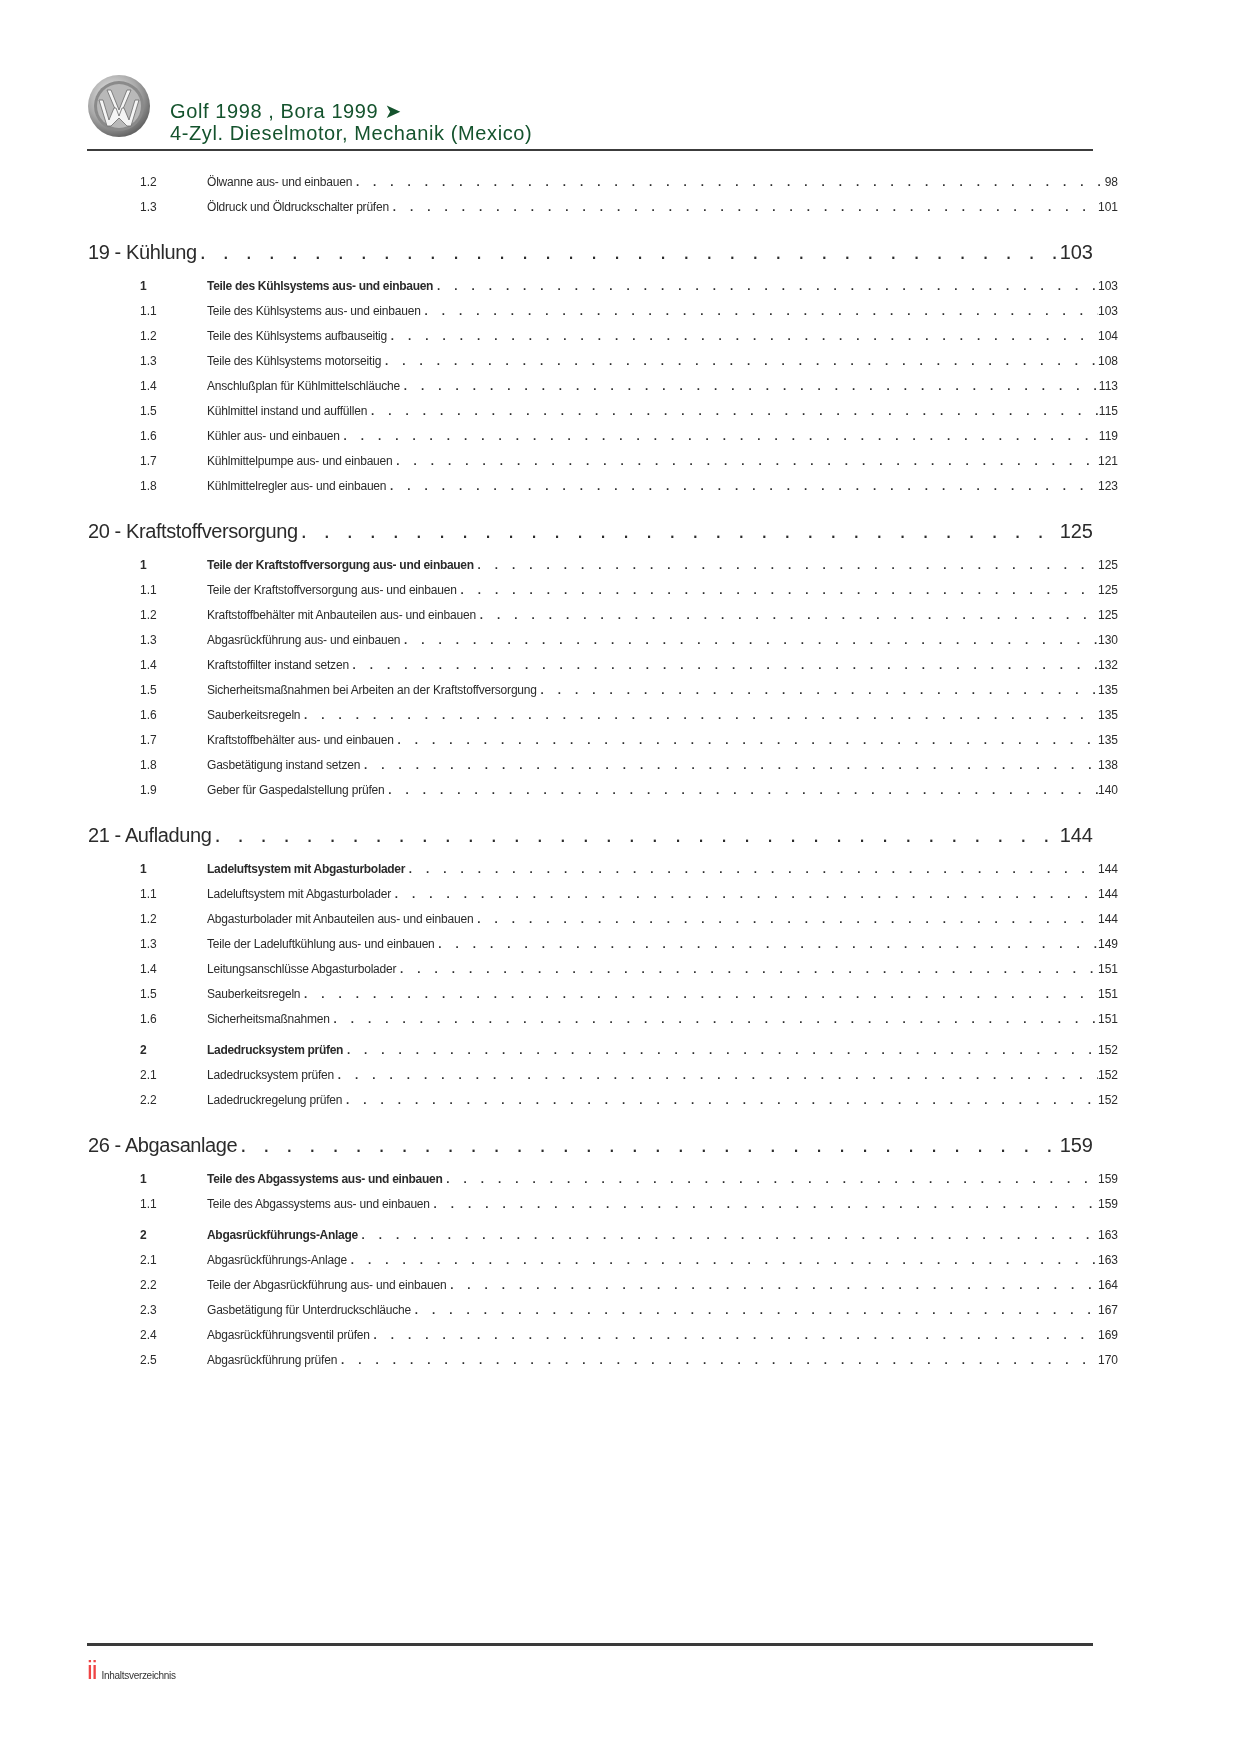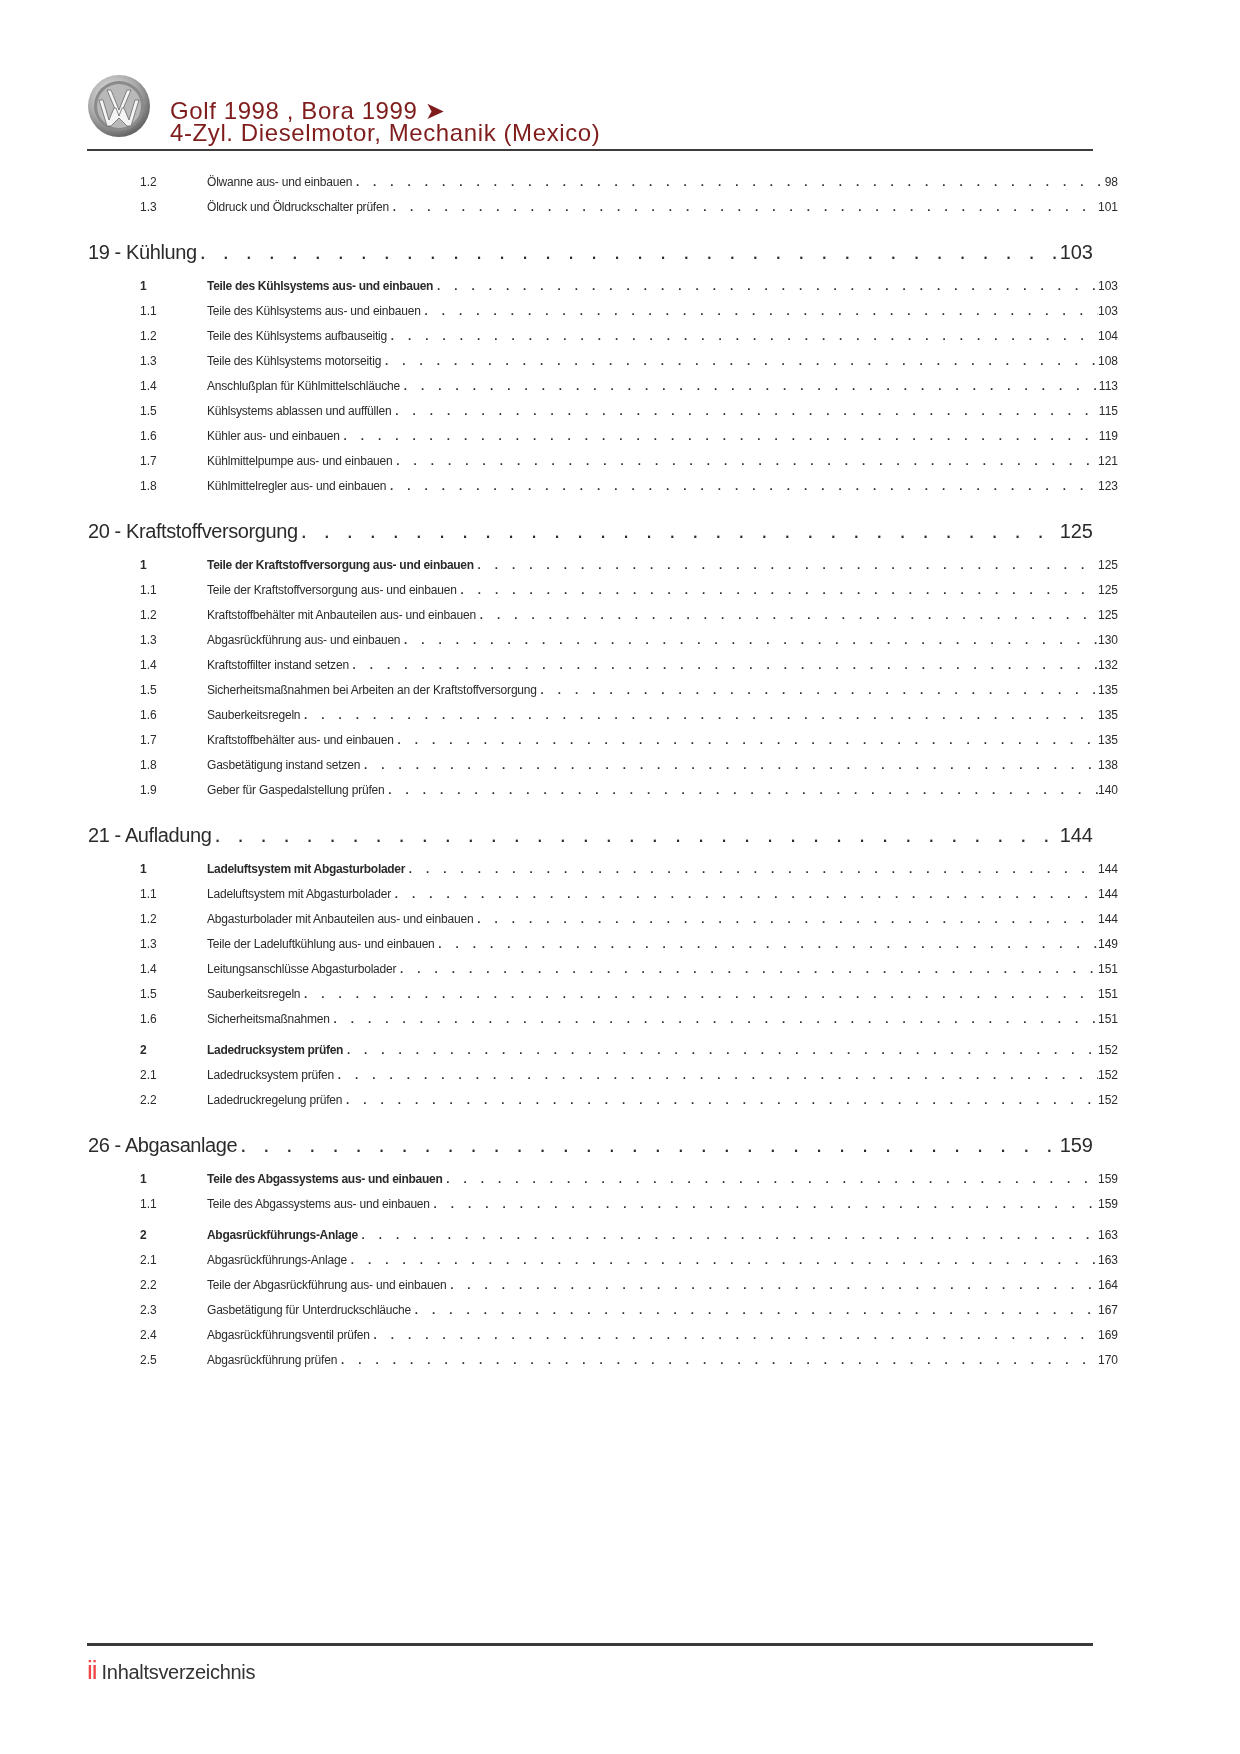--- a/index.html
+++ b/index.html
@@ -2,21 +2,21 @@
 <html><head>
 <meta charset="utf-8">
 <style>
   html, body { margin: 0; padding: 0; background: #ffffff; }
   body {
     width: 1240px; height: 1754px; position: relative; overflow: hidden;
     font-family: "Liberation Sans", sans-serif; color: #2b2b2b;
   }
   .header { position: absolute; left: 87px; top: 70px; width: 1006px; height: 80px; }
   .logo { position: absolute; left: 0; top: 4px; width: 64px; height: 64px; }
-  .title-block { position: absolute; left: 83px; top: 30px; font-size: 24px; line-height: 22px; color: #7f1d1d; letter-spacing: 0.6px; }
+  .title-block { position: absolute; left: 83px; top: 30px; font-size: 20px; line-height: 22px; color: #14532d; letter-spacing: 0.6px; }
   .header-rule { position: absolute; left: 0; top: 79px; width: 1006px; height: 2px; background: #3c3c3c; }
 
   .toc { position: absolute; left: 88px; top: 168px; width: 1005px; }
   .row { display: flex; align-items: baseline; white-space: nowrap; overflow: hidden; }
   .row .num { flex: 0 0 auto; }
   .row .title { flex: 0 0 auto; }
   .row .dots { flex: 1 1 auto; overflow: hidden; white-space: nowrap; letter-spacing: 4.6px; padding-left: 3px; }
   .row .dots::before { content: ". . . . . . . . . . . . . . . . . . . . . . . . . . . . . . . . . . . . . . . . . . . . . . . . . . . . . . . . . . . . . . . . . . . . . . . . . . . . . . . . . . . . . . . . . . . . . . . . . . . . . . . . . . . . . . . . . . . . . . . . . . . . . . . ."; }
   .row .page { flex: 0 0 auto; }
 
@@ -28,21 +28,21 @@
 
   .row.chapter { font-size: 20px; height: 40px; line-height: 40px; margin-top: 14px; width: 1005px; }
   .row.chapter .title { letter-spacing: -0.4px; }
   .row.chapter .dots { font-size: 22px; letter-spacing: 5.4px; }
 
   .gap { height: 6px; }
 
   .footer-rule { position: absolute; left: 87px; top: 1643px; width: 1006px; height: 3px; background: #3a3a3a; }
   .footer { position: absolute; left: 87px; top: 1655px; display: flex; align-items: baseline; }
   .footer .pg { font-size: 26px; color: #ef4444; letter-spacing: -1px; }
-  .footer .lbl { font-size: 20px; color: #333; margin-left: 5px; letter-spacing: -0.3px; text-align: right; }
+  .footer .lbl { font-size: 10px; color: #333; margin-left: 5px; letter-spacing: -0.3px; text-align: right; }
 </style>
 </head>
 <body>
 
 <div class="header">
   <svg class="logo" viewBox="0 0 64 64">
     <defs>
       <radialGradient id="g1" cx="40%" cy="35%" r="70%">
         <stop offset="0%" stop-color="#f2f2f2"></stop>
         <stop offset="60%" stop-color="#a8a8a8"></stop>
@@ -105,21 +105,21 @@
       <span class="page">108</span>
     </div>
     <div class="row sub">
       <span class="num">1.4</span>
       <span class="title">Anschlußplan für Kühlmittelschläuche</span>
       <span class="dots"></span>
       <span class="page">113</span>
     </div>
     <div class="row sub">
       <span class="num">1.5</span>
-      <span class="title">Kühlsystems ablassen und auffüllen</span>
+      <span class="title">Kühlmittel instand und auffüllen</span>
       <span class="dots"></span>
       <span class="page">115</span>
     </div>
     <div class="row sub">
       <span class="num">1.6</span>
       <span class="title">Kühler aus- und einbauen</span>
       <span class="dots"></span>
       <span class="page">119</span>
     </div>
     <div class="row sub">

